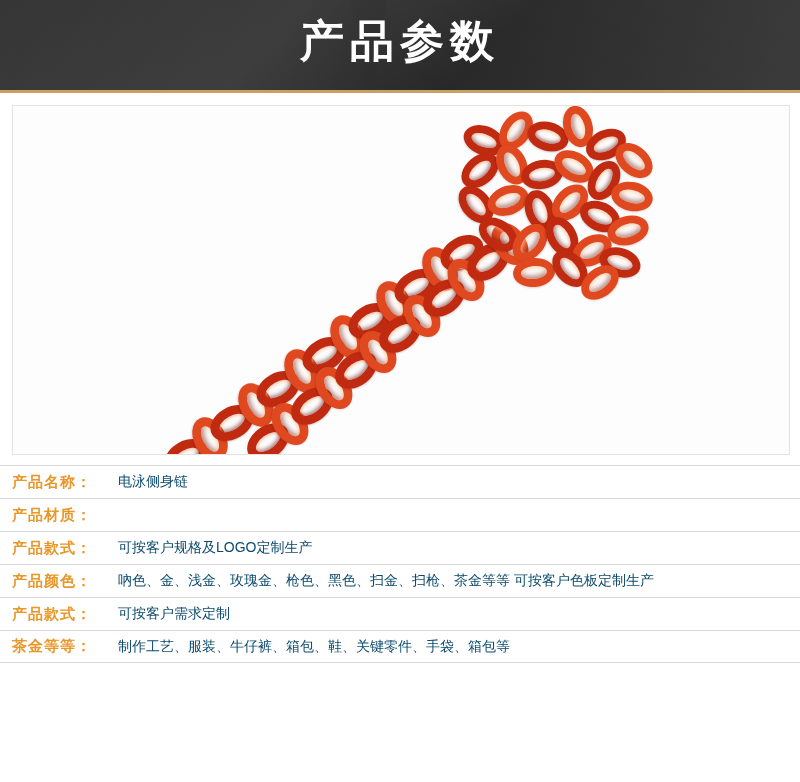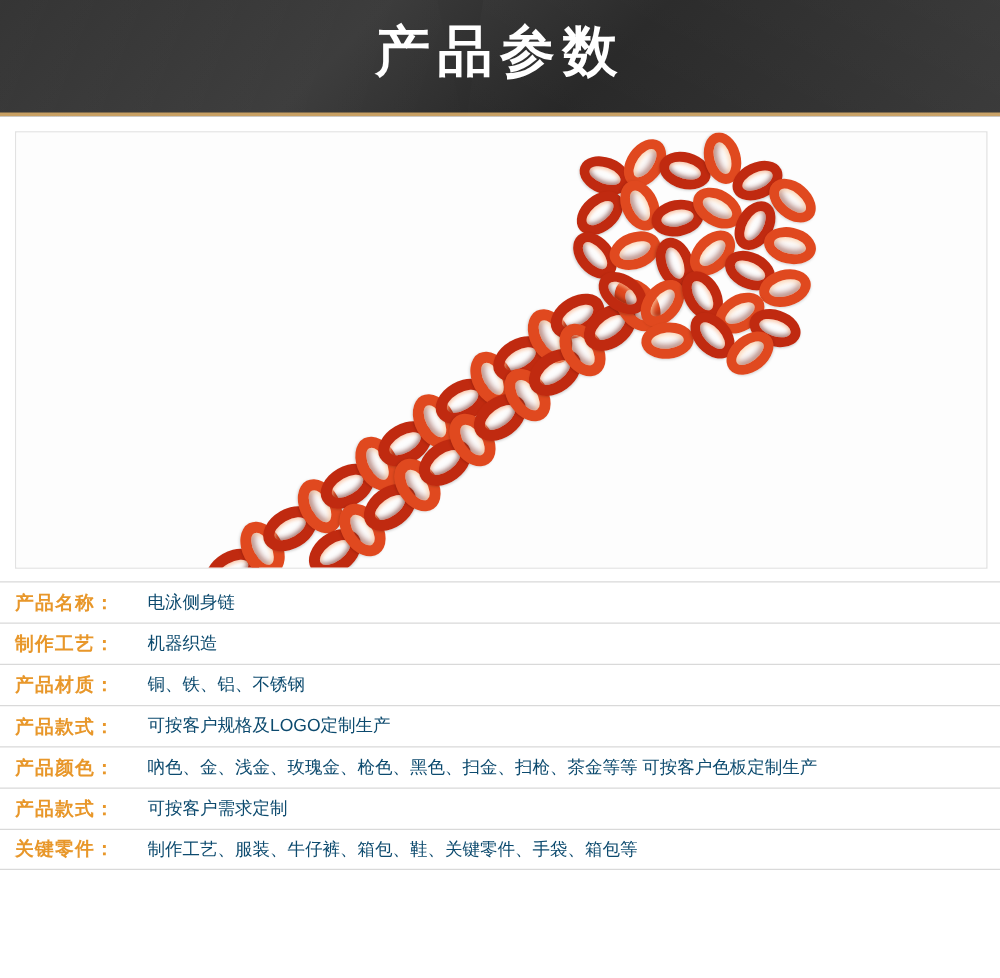--- a/index.html
+++ b/index.html
@@ -227,45 +227,40 @@
   </div>
 
   <div class="spec-wrap">
 
     <div class="spec-row">
       <div class="spec-label">产品名称：</div>
       <div class="spec-value">电泳侧身链</div>
     </div>
 
 
-    <div class="spec-row">
-      <div class="spec-label">制作工艺：</div>
-      <div class="spec-value">机器织造</div>
-    </div>
 
     <div class="spec-row">
       <div class="spec-label">产品材质：</div>
-      <div class="spec-value">铜、铁、铝、不锈钢</div>
     </div>
 
     <div class="spec-row">
       <div class="spec-label">产品款式：</div>
       <div class="spec-value">可按客户规格及LOGO定制生产</div>
     </div>
 
     <div class="spec-row">
       <div class="spec-label">产品颜色：</div>
       <div class="spec-value">吶色、金、浅金、玫瑰金、枪色、黑色、扫金、扫枪、茶金等等 可按客户色板定制生产</div>
     </div>
 
     <div class="spec-row">
       <div class="spec-label">产品款式：</div>
       <div class="spec-value">可按客户需求定制</div>
     </div>
 
     <div class="spec-row">
-      <div class="spec-label">关键零件：</div>
+      <div class="spec-label">茶金等等：</div>
       <div class="spec-value">制作工艺、服装、牛仔裤、箱包、鞋、关键零件、手袋、箱包等</div>
     </div>
 
   </div>
 
 </div>
 
 </body></html>

